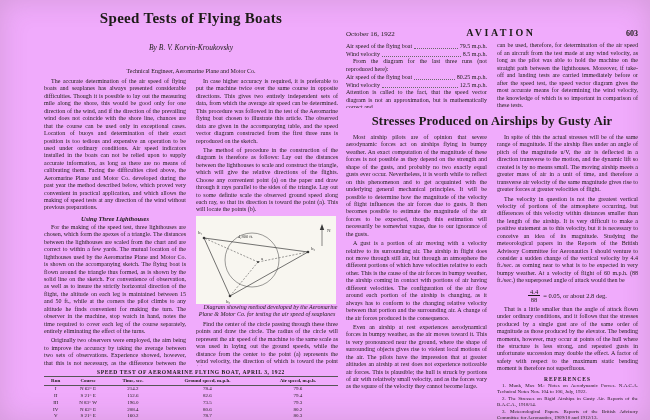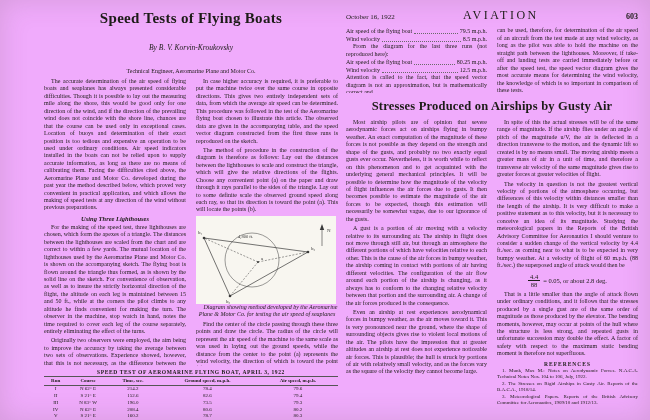--- a/index.html
+++ b/index.html
@@ -23,21 +23,21 @@
   
   .speed-table-wrap{margin-top:3px;}
   .table-title{font-size:5.5px;text-align:center;letter-spacing:.6px;margin:0 0 1px;font-weight:bold;}
   table.speed{width:100%;border-collapse:collapse;font-size:5px;line-height:1.15;}
   table.speed th{border-top:.5px solid #555;border-bottom:.5px solid #555;font-weight:bold;padding:1px 1px;text-align:center;}
   table.speed td{padding:.5px 1px;text-align:center;}
   table.speed tr:last-child td{border-bottom:.5px solid #555;}
   
   .right-half{position:absolute;left:346px;top:8px;width:292px;height:406px;}
   .running-head{display:flex;justify-content:space-between;align-items:baseline;font-size:7px;margin-bottom:4px;}
-  .rh-journal{font-weight:normal;letter-spacing:2.5px;font-size:12px;}
+  .rh-journal{font-weight:bold;letter-spacing:2.5px;font-size:10px;margin-top:19px;}
   .rh-page{font-weight:bold;font-size:8px;padding-left:19px;}
   .concl{display:flex;gap:10px;height:66px;overflow:hidden;}
   .concl .ccol{width:141px;text-align:justify;}
   .concl p{font-size:6px;line-height:1.25;margin:0;}
   .spec{display:flex;align-items:flex-end;font-size:6px;line-height:1.35;}
   .spec .lbl,.spec .val{white-space:nowrap;}
   .spec .dots{flex:1;border-bottom:1px dotted #6a6a6a;margin:0 2px 1.5px;}
   .lead-in{font-size:6px;line-height:1.25;margin:0;text-indent:7px;text-align:justify;}
   .as-title{font-size:12.5px;font-weight:bold;text-align:center;margin:6px 0 5px;letter-spacing:.2px;}
   .as-cols{display:flex;gap:10px;}

